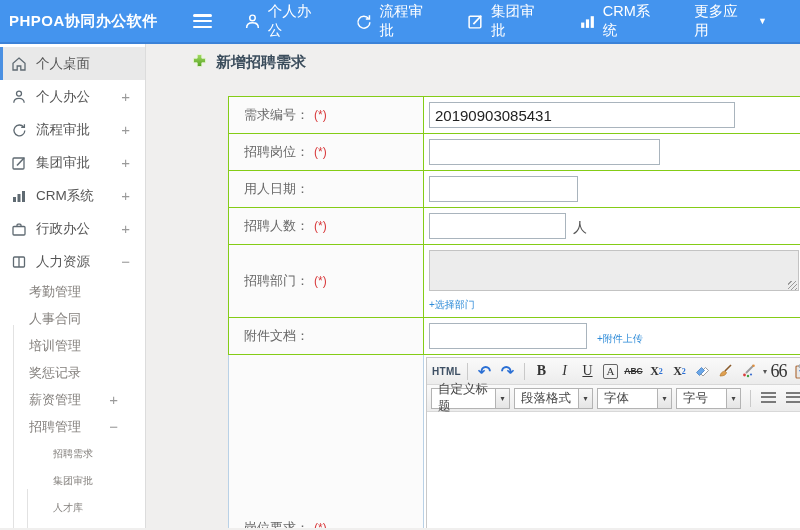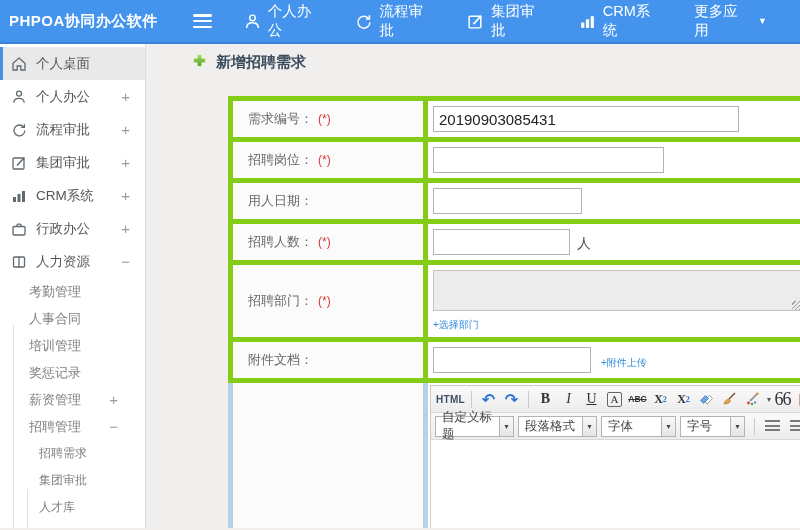--- a/index.html
+++ b/index.html
@@ -20,35 +20,35 @@
   .topnav .nav-item{ display:flex; align-items:center; gap:7px; margin-right:33px; cursor:pointer; font-size:14.5px; }
   .caret{ font-size:9px; margin-left:2px; }
   
   .wrap{ display:flex; height:484px; }
   
   .side{ width:146px; background:#fff; border-right:1px solid #dcdcdc; position:relative; padding-top:3px;text-align:center; }
   .s-item{ display:flex; align-items:center; cursor:pointer; position:relative; }
   .s-item.lvl0{ height:33px; padding-left:11px; color:#555; font-size:13.5px; }
   .s-item.lvl0 .s-icon{ margin-right:9px; display:flex; }
   .s-item.lvl1{ height:27px; padding-left:29px; color:#84807d; font-size:13px; }
-  .s-item.lvl2{ height:27px; padding-left:39px; color:#84807d; font-size:12px; }
+  .s-item.lvl2{ height:27px; padding-left:53px; color:#84807d; font-size:10px; }
   .s-item.active{ background:#e9e9e9; }
   .s-item.active::before{ content:""; position:absolute; left:0; top:0; bottom:0; width:3px; background:#4a90e2; }
   .toggle{ position:absolute; right:15px; color:#9a9a9a; font-size:15px; font-weight:300; }
   .s-item.lvl1 .toggle{ right:27px; }
   .treeline{ position:absolute; width:1px; background:#e2e2e2; }
   .tl-1{ left:13px; top:281px; bottom:0; }
   .tl-2{ left:27px; top:445px; bottom:0; }
   
   .content{ flex:1; position:relative; background:#f0efee; overflow:hidden; }
   .page-title{ position:absolute; left:46px; top:9px; display:flex; gap:9px; height:26px; }
   .page-title .t-text{ font-size:15px; font-weight:bold; color:#3b4d5c; }
   
   table.form{ position:absolute; left:82px; top:52px; border-collapse:collapse; table-layout:fixed; width:760px; background:#fff; }
-  table.form td{ border:5px solid #84cc16; vertical-align:middle; }
+  table.form td{ border:1px solid #84cc16; vertical-align:middle; }
   td.lbl{ width:195px; background:#fbfbfb; padding-left:15px; font-size:13px; color:#686868; }
   td.fld{ padding:5px 0 5px 5px; background:#fff; }
   .req{ color:#d8383a; font-size:12px; margin-left:5px; }
   .inp{ height:26px; border:1px solid #a9b4bd; background:#fff; font-size:15px; color:#222;
         padding:0 5px; font-family:"Liberation Sans","DejaVu Sans",sans-serif; }
   .suffix{ font-size:14px; color:#555; margin-left:7px; }
   .link{ color:#2e8bd8; font-size:10px; text-decoration:none; cursor:pointer; }
   .ta-wrap{ position:relative; width:370px; }
   textarea.dept{ width:370px; height:41px; background:#ececec; border:1px solid #c3c3c3; resize:none; }
   .ta-handle{ position:absolute; right:2px; bottom:4px; width:9px; height:9px;

